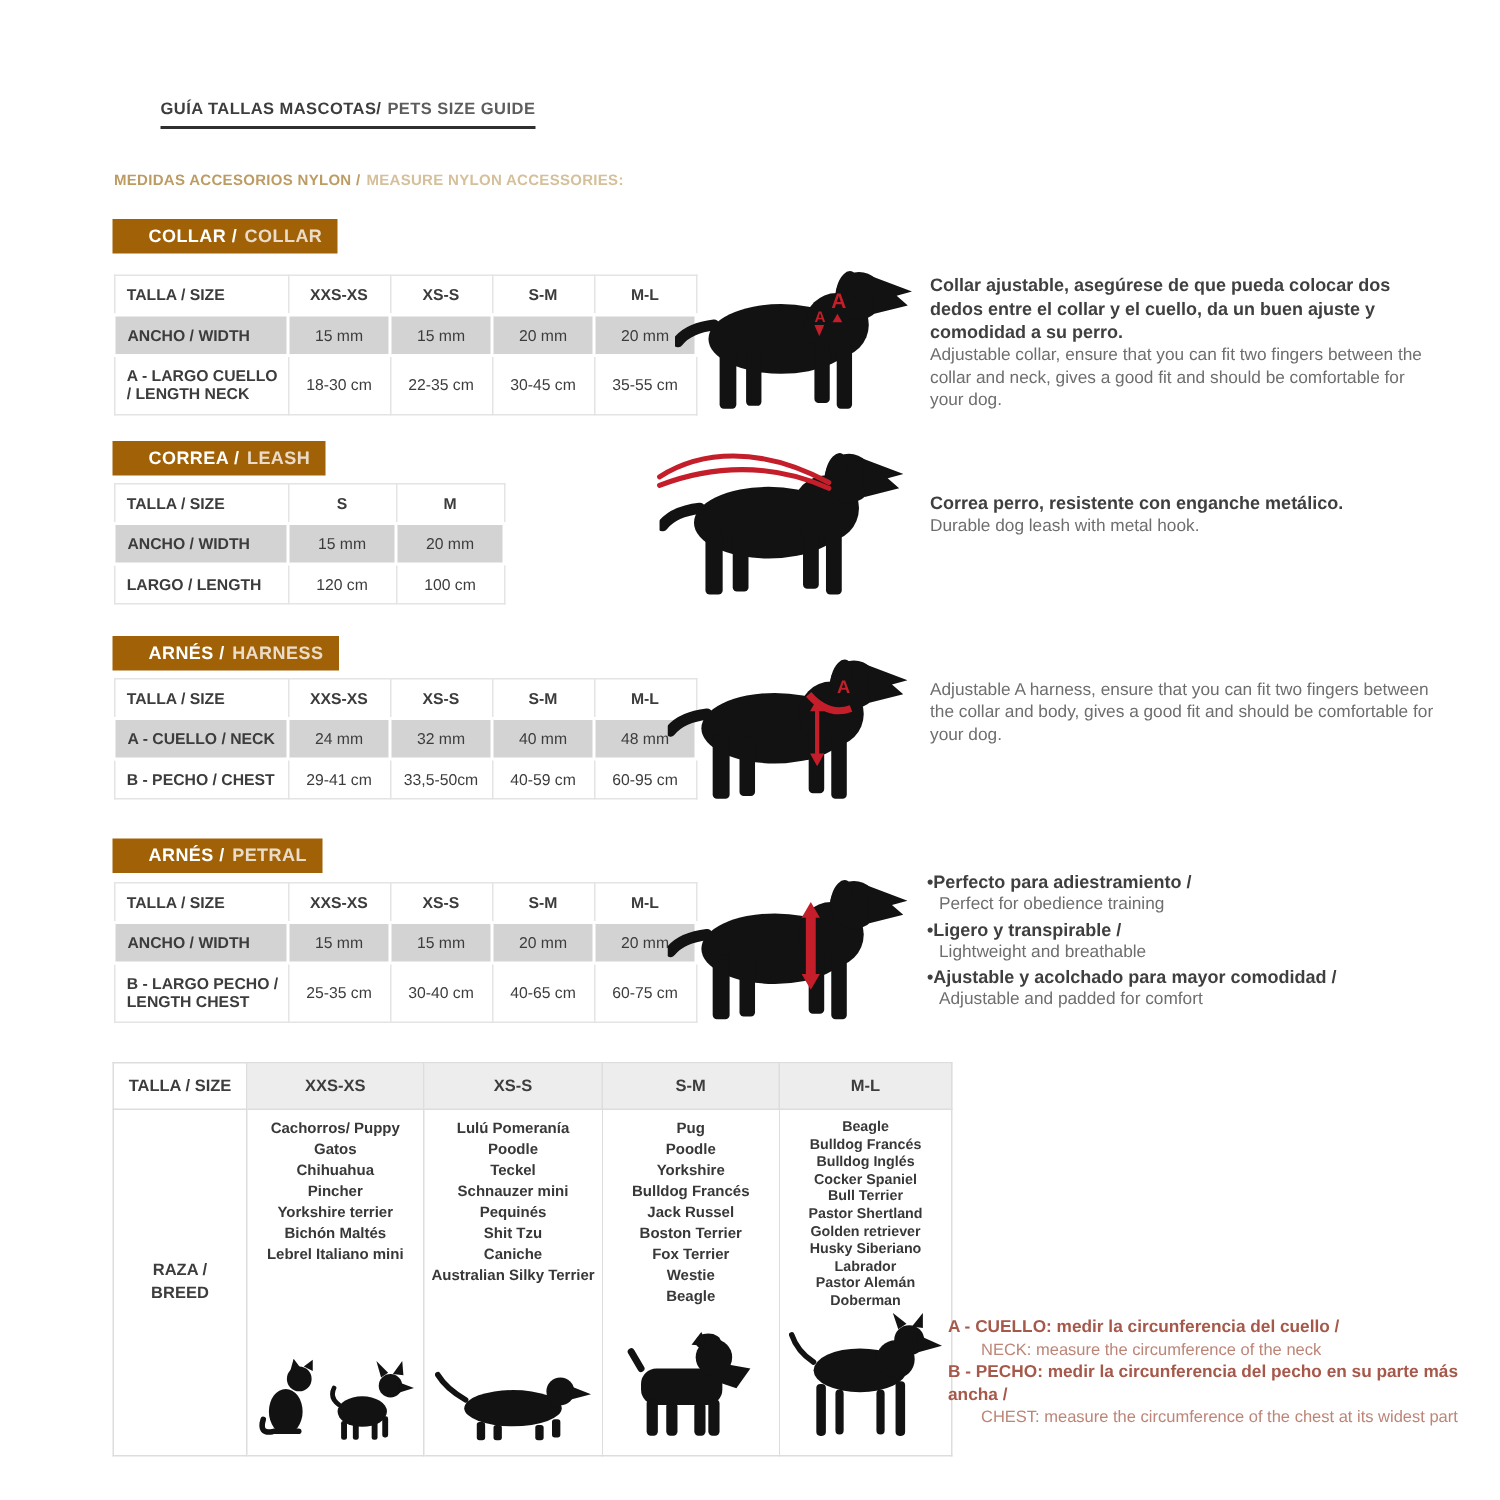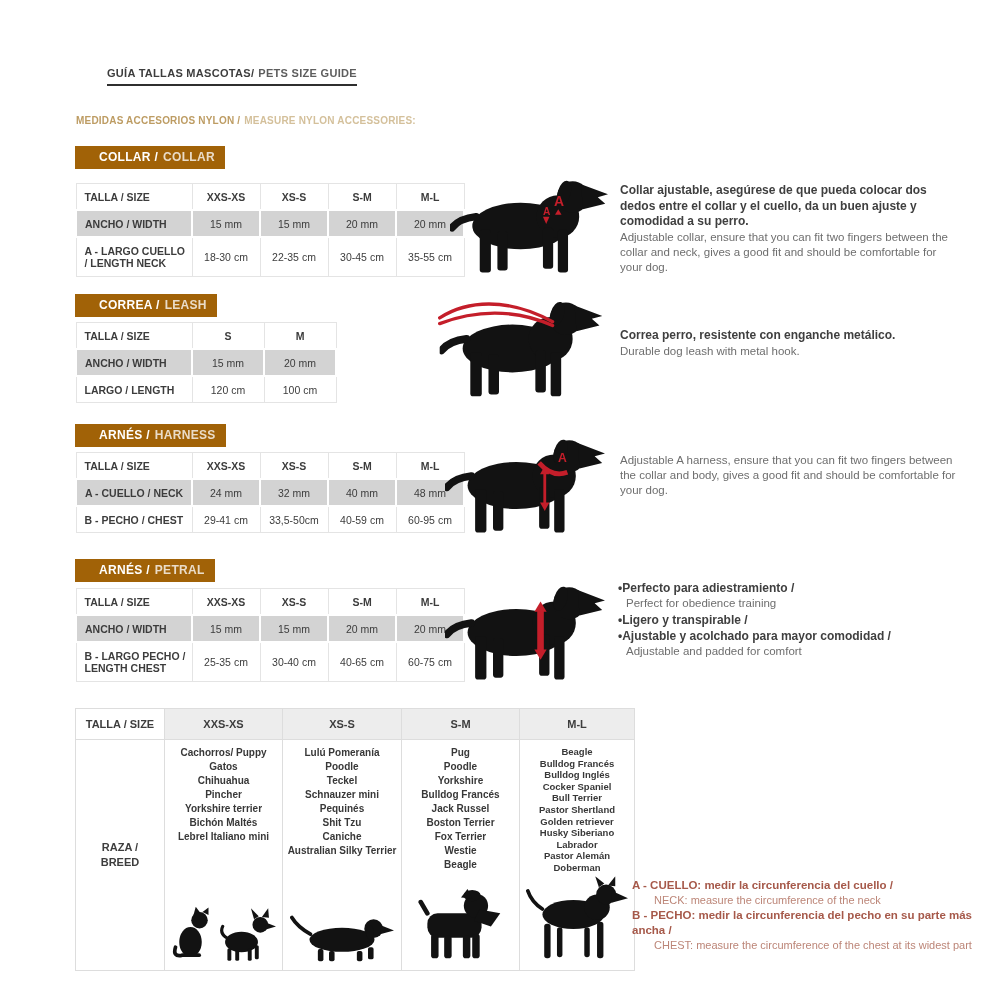--- a/index.html
+++ b/index.html
@@ -314,20 +314,21 @@
   </svg>
 </div>
 
 <div class="abs bullets" style="top:580px;">
   <div class="bullet">
     <span class="es">Perfecto para adiestramiento /</span>
     <span class="en">Perfect for obedience training</span>
   </div>
   <div class="bullet">
     <span class="es">Ligero y transpirable /</span>
+    <span class="en">Lightweight and breathable</span>
   </div>
   <div class="bullet">
     <span class="es">Ajustable y acolchado para mayor comodidad /</span>
     <span class="en">Adjustable and padded for comfort</span>
   </div>
 </div>
 
 <table class="breed-table">
   <tbody>
       <tr class="hdr">

